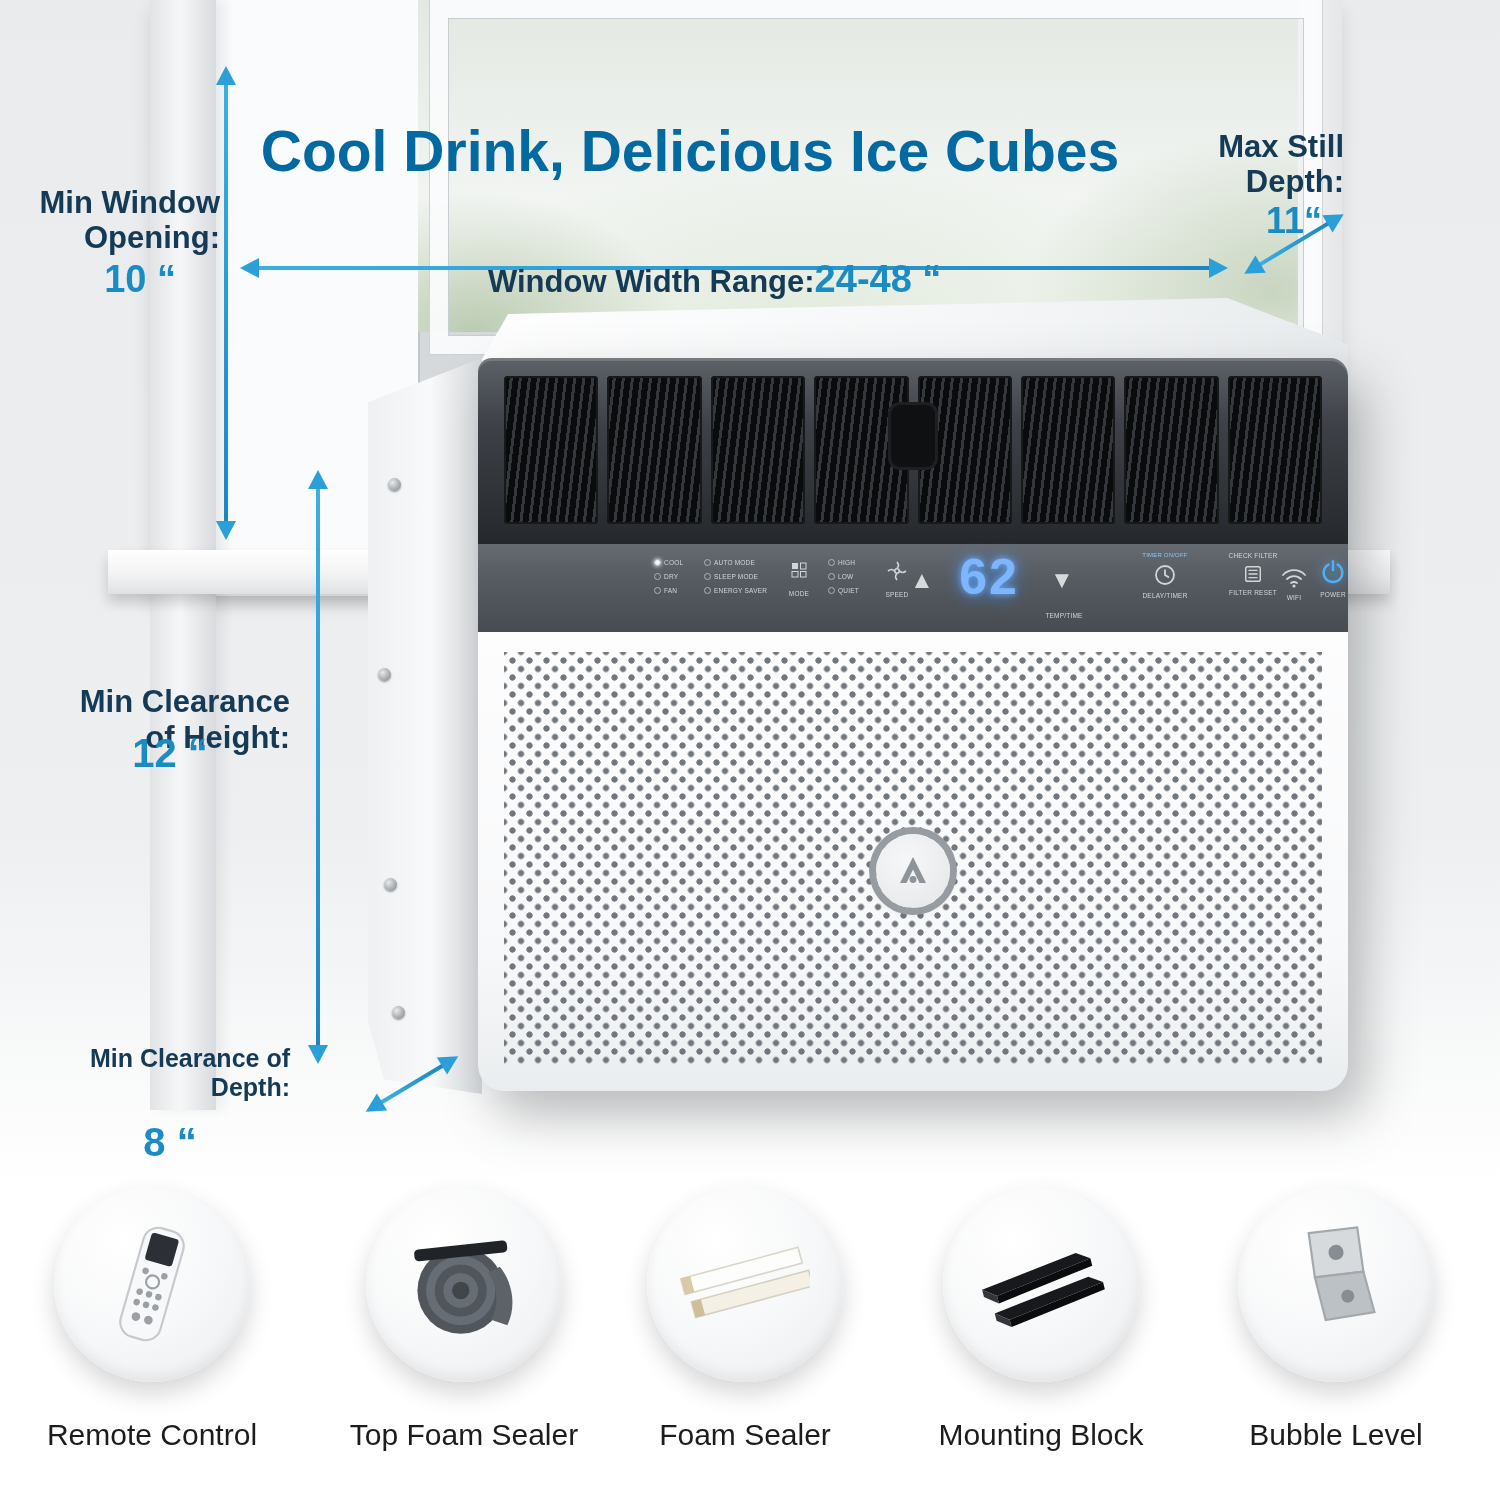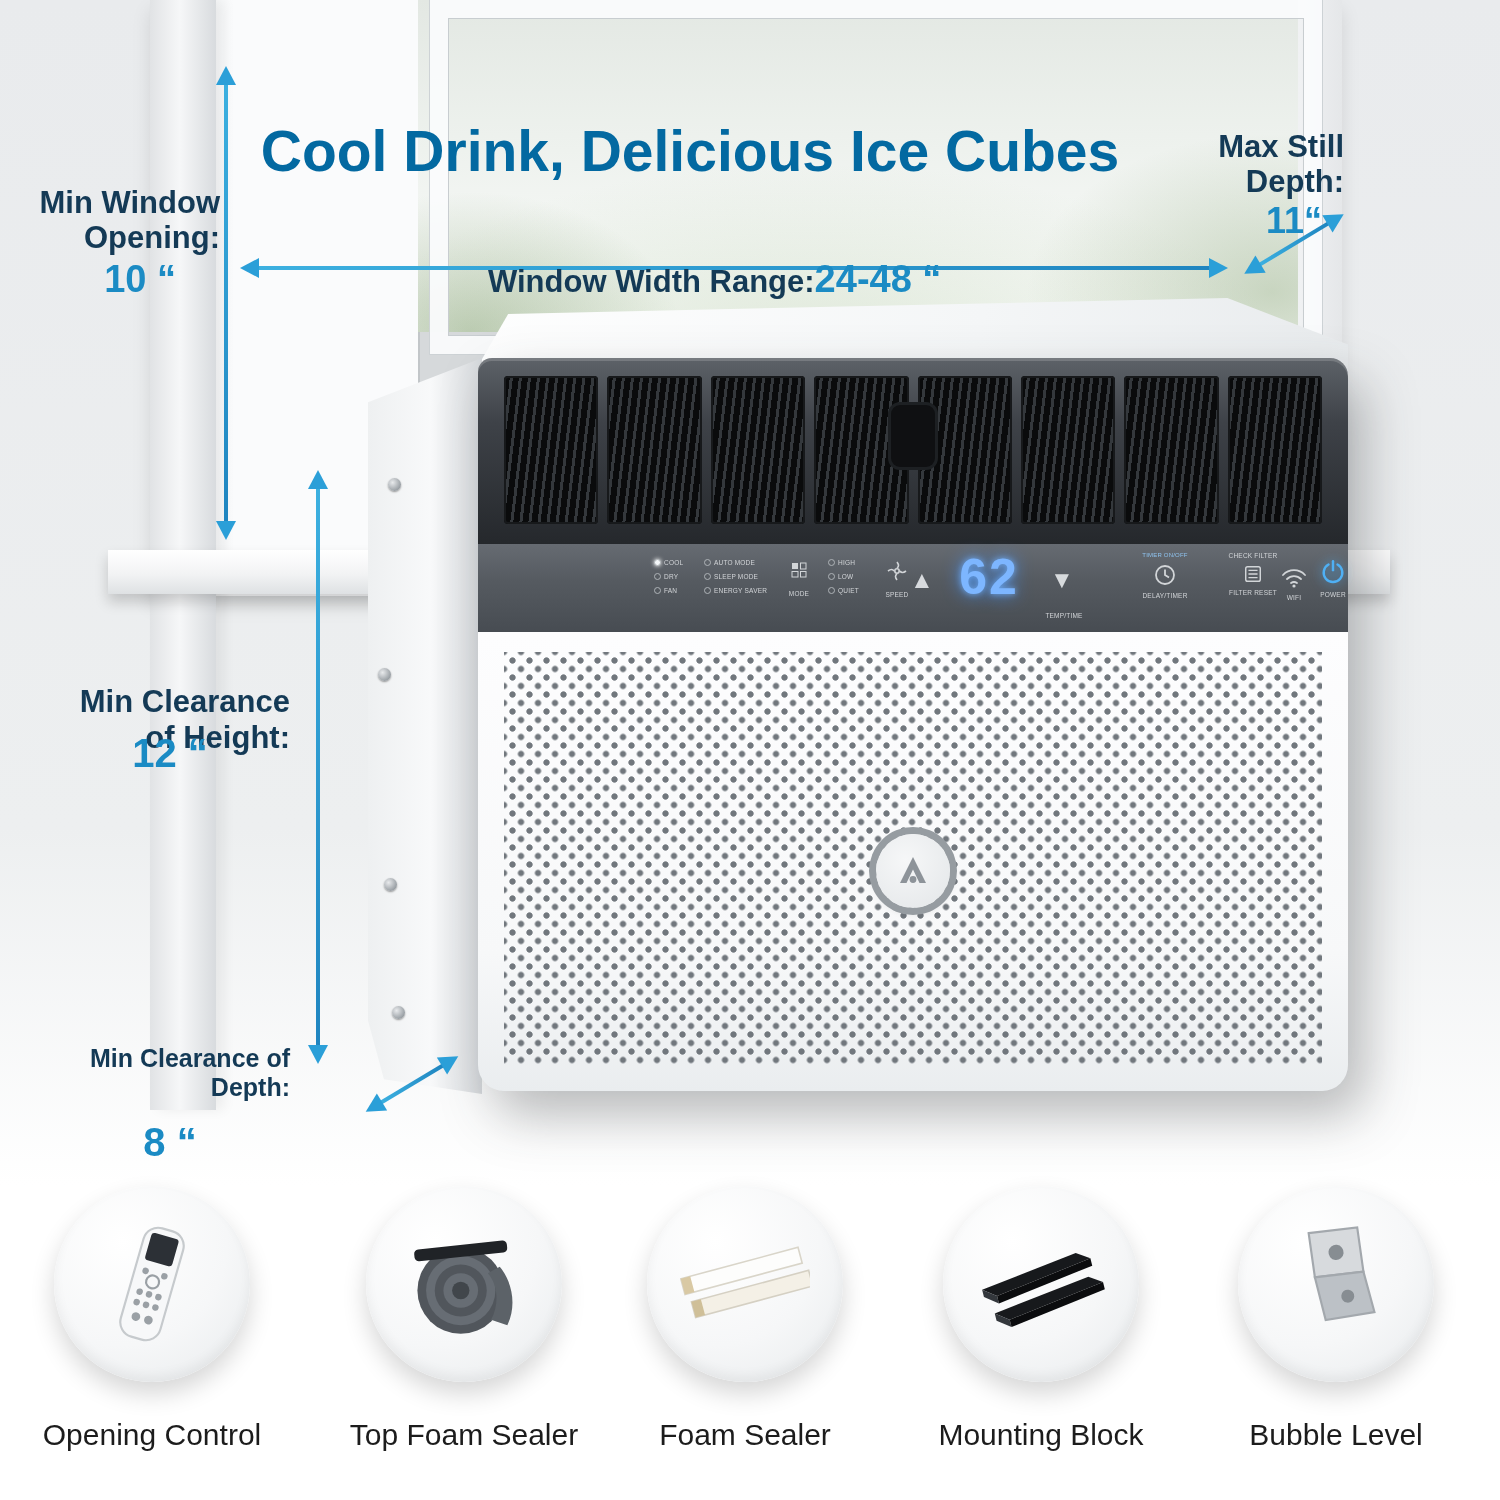--- a/index.html
+++ b/index.html
@@ -326,21 +326,21 @@
             <circle cx="51" cy="80" r="3"></circle>
               <circle cx="60" cy="80" r="3"></circle>
               <circle cx="69" cy="80" r="3"></circle>
             <circle cx="54" cy="93" r="4"></circle>
               <circle cx="66" cy="93" r="4"></circle>
           </g>
           <circle cx="60" cy="58" r="6" fill="none" stroke="#9aa0a5" stroke-width="2"></circle>
         </g>
       </svg>
     </div>
-    <div class="lbl">Opening Control</div>
+    <div class="lbl">Remote Control</div>
   </div>
 
   <div class="acc" id="acc-1">
     <div class="circle">
       <svg width="130" height="130" viewBox="0 0 120 120">
         <circle cx="57" cy="66" r="40" fill="#51565c"></circle>
         <circle cx="57" cy="66" r="32" fill="#676d74"></circle>
         <circle cx="57" cy="66" r="24" fill="#51565c"></circle>
         <circle cx="57" cy="66" r="16" fill="#676d74"></circle>
         <circle cx="57" cy="66" r="8" fill="#41464b"></circle>

